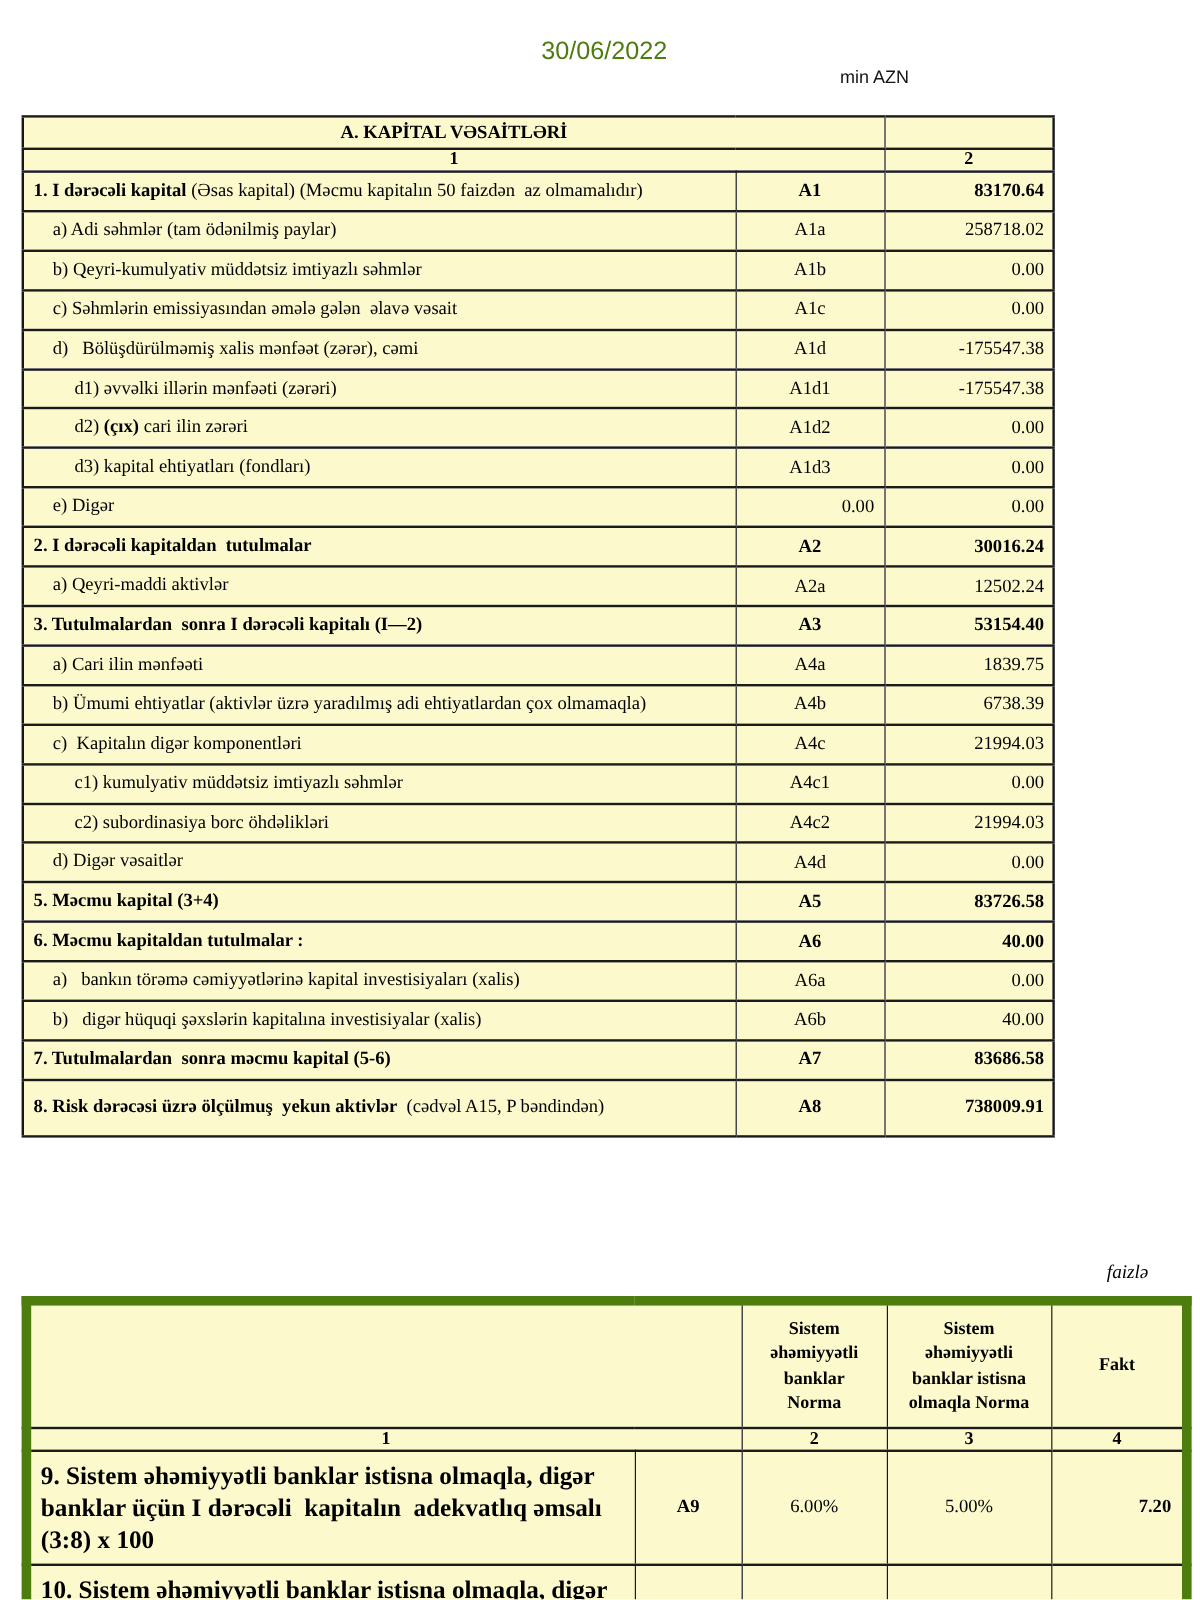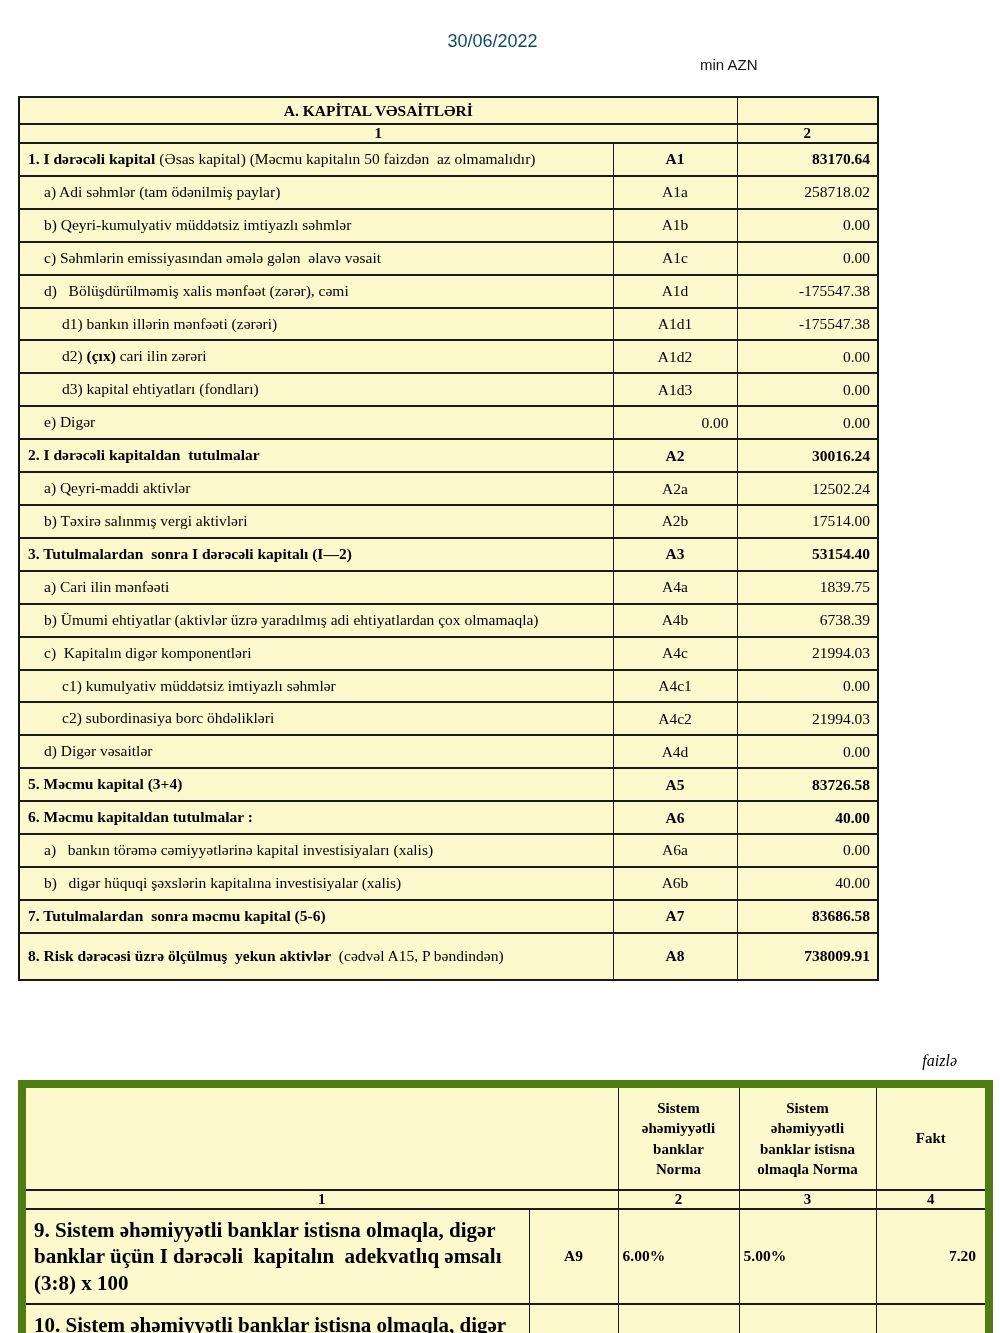--- a/index.html
+++ b/index.html
@@ -1,19 +1,19 @@
 <!DOCTYPE html>
 <html><head>
 <meta charset="utf-8">
 <style>
   html,body{margin:0;padding:0;background:#ffffff;}
   .page{position:relative;width:1000px;height:1333px;background:#ffffff;overflow:hidden;
         font-family:"Liberation Serif", serif;color:#000;}
-  .date{position:absolute;top:31px;left:0;width:985px;text-align:center;
-        font-family:"Liberation Sans", sans-serif;font-size:18px;color:#0c4a6e;}
+  .date{position:absolute;top:31px;left:11px;width:985px;text-align:center;
+        font-family:"Liberation Sans", sans-serif;font-size:21px;color:#4d7c0f;}
   .unit{position:absolute;top:56px;left:700px;
         font-family:"Liberation Sans", sans-serif;font-size:15px;color:#141414;text-align:right;}
   .faizle{position:absolute;top:1052px;right:43px;font-style:italic;font-size:16px;}
 
   table{border-collapse:collapse;table-layout:fixed;}
   .t1{position:absolute;left:18px;top:96px;width:859px;border:2px solid #161616;}
   .t2{position:absolute;left:18px;top:1080px;width:967px;border:8px solid #4d7c0f;}
   .t1 td,.t2 td{border:1px solid #1b1b1b;border-top:2px solid #1b1b1b;border-bottom:2px solid #1b1b1b;
         background:#FCFACD;font-size:15.5px;vertical-align:middle;overflow:hidden;}
   .title-cell{font-weight:bold;font-size:16.5px;text-align:center;height:23px;padding:1px 4px;}
@@ -25,21 +25,21 @@
   .b{font-weight:bold;}
   .code{text-align:center;padding:6px 4px;}
   .code.num{text-align:right;padding-right:8px;}
   .val{text-align:right;padding:6px 7px 6px 4px;}
   .white{background:#ffffff;}
   .boldrow .code,.boldrow .val{font-weight:bold;}
   .tall td{padding-top:13px;padding-bottom:13px;}
   .t2 .hdr{font-weight:bold;font-size:15px;text-align:center;padding:10px 11px;line-height:1.35;}
   .t2 .lbl2{font-weight:bold;font-size:21px;text-align:left;padding:7px 8px;line-height:1.25;white-space:pre-wrap;}
   .t2 .code2{text-align:center;font-weight:bold;padding:6px 4px;}
-  .t2 .norma{text-align:left;font-weight:bold;padding:6px 4px;}
+  .t2 .norma{text-align:center;font-weight:normal;padding:6px 4px;}
   .t2 .red{color:#EC0000;}
   .t2 .fakt{text-align:right;font-weight:bold;padding:6px 9px 6px 4px;}
 </style>
 </head>
 <body>
 
 <div class="page">
 
   <div class="date">30/06/2022</div>
   <div class="unit">min AZN</div>
@@ -80,21 +80,21 @@
           <td class="lbl ind1"><span>c) Səhmlərin emissiyasından əmələ gələn  əlavə vəsait</span></td>
           <td class="code">A1c</td>
           <td class="val white">0.00</td>
         </tr>
         <tr>
           <td class="lbl ind1"><span>d)   Bölüşdürülməmiş xalis mənfəət (zərər), cəmi</span></td>
           <td class="code">A1d</td>
           <td class="val">-175547.38</td>
         </tr>
         <tr>
-          <td class="lbl ind2"><span>d1) bankın illərin mənfəəti (zərəri)</span></td>
+          <td class="lbl ind2"><span>d1) əvvəlki illərin mənfəəti (zərəri)</span></td>
           <td class="code">A1d1</td>
           <td class="val">-175547.38</td>
         </tr>
         <tr>
           <td class="lbl ind2"><span>d2) </span><span class="b">(çıx)</span><span> cari ilin zərəri</span></td>
           <td class="code">A1d2</td>
           <td class="val">0.00</td>
         </tr>
         <tr>
           <td class="lbl ind2"><span>d3) kapital ehtiyatları (fondları)</span></td>
@@ -108,25 +108,20 @@
         </tr>
         <tr class="boldrow">
           <td class="lbl ind0"><span class="b">2. I dərəcəli kapitaldan  tutulmalar</span></td>
           <td class="code">A2</td>
           <td class="val">30016.24</td>
         </tr>
         <tr>
           <td class="lbl ind1"><span>a) Qeyri-maddi aktivlər</span></td>
           <td class="code">A2a</td>
           <td class="val">12502.24</td>
-        </tr>
-        <tr>
-          <td class="lbl ind1"><span>b) Təxirə salınmış vergi aktivləri</span></td>
-          <td class="code">A2b</td>
-          <td class="val white">17514.00</td>
         </tr>
         <tr class="boldrow">
           <td class="lbl ind0"><span class="b">3. Tutulmalardan  sonra I dərəcəli kapitalı (I—2)</span></td>
           <td class="code">A3</td>
           <td class="val">53154.40</td>
         </tr>
         <tr>
           <td class="lbl ind1"><span>a) Cari ilin mənfəəti</span></td>
           <td class="code">A4a</td>
           <td class="val">1839.75</td>

